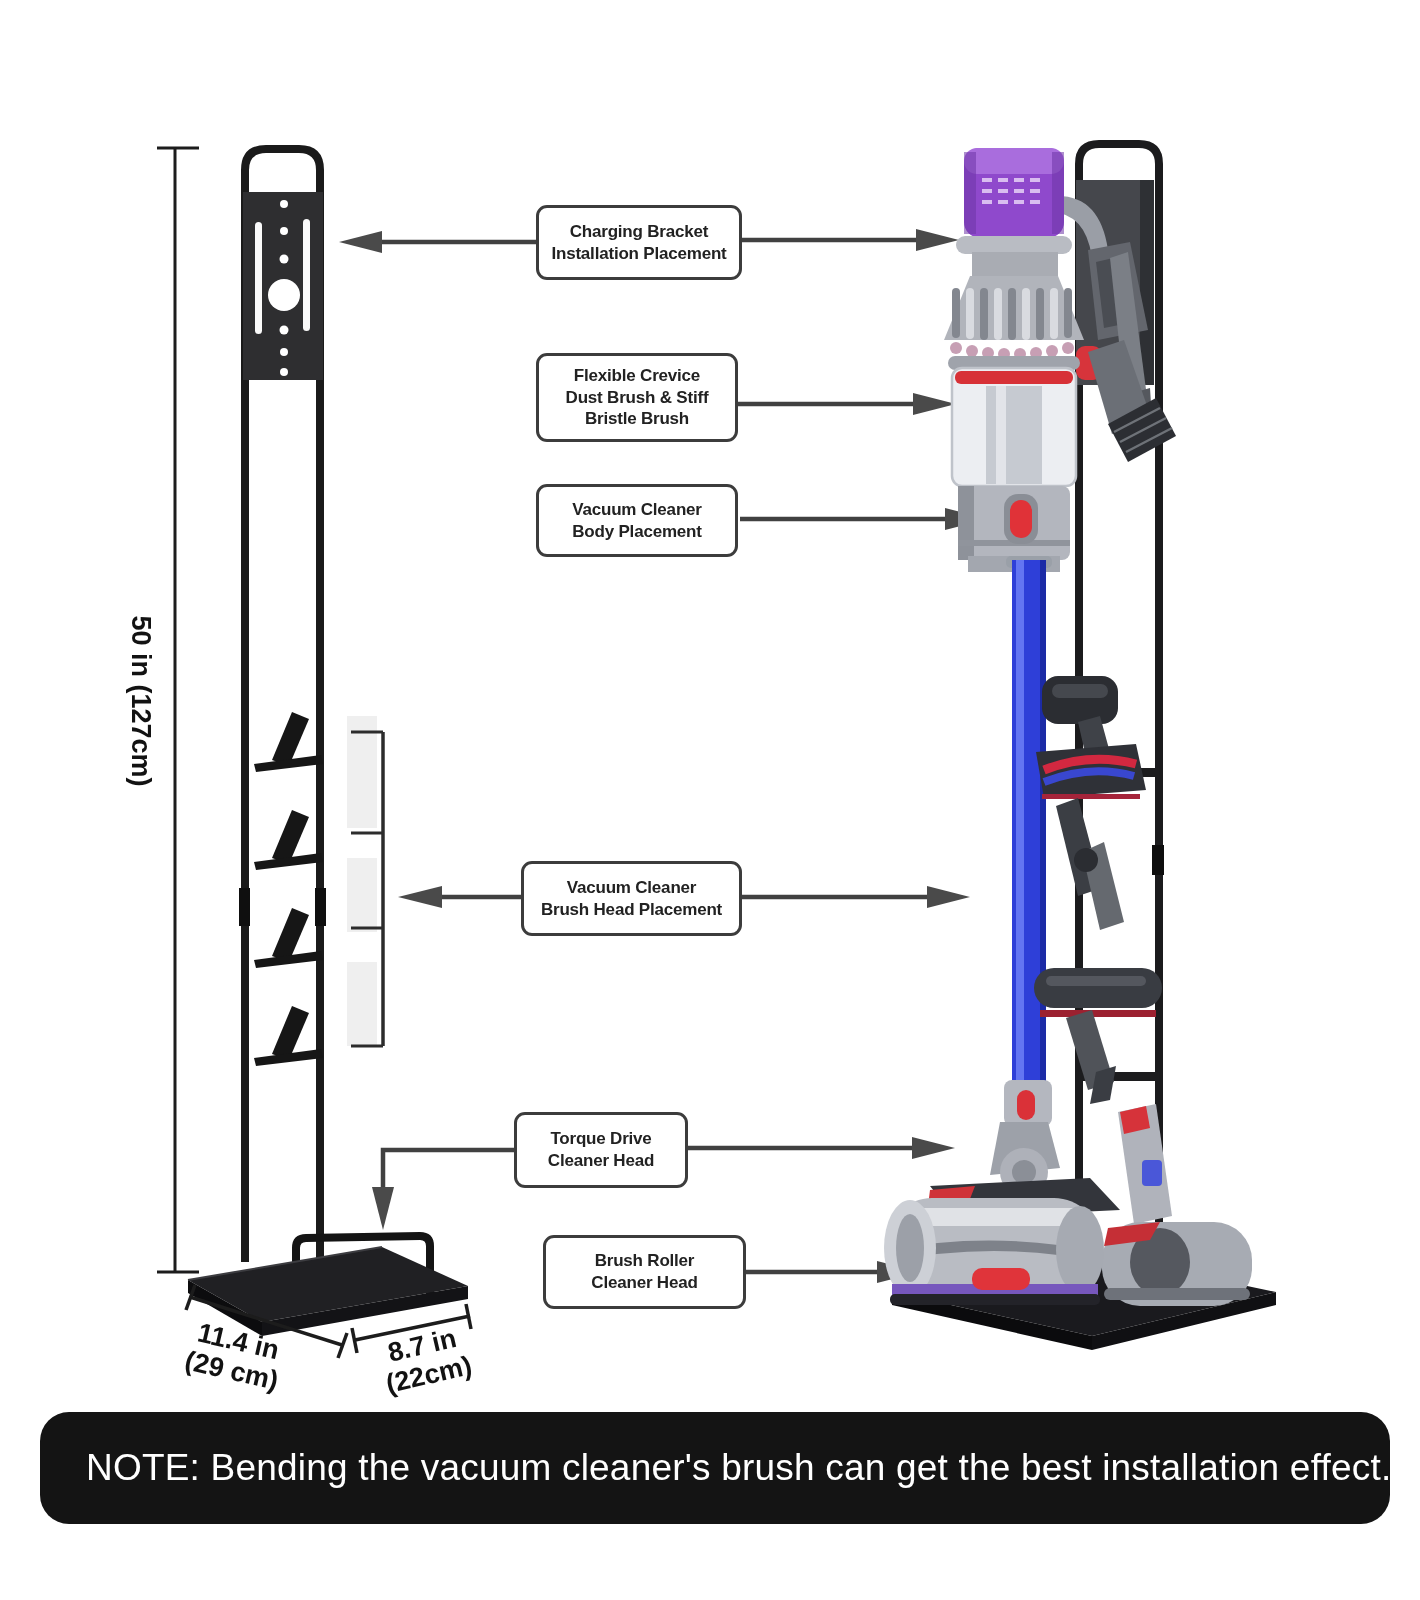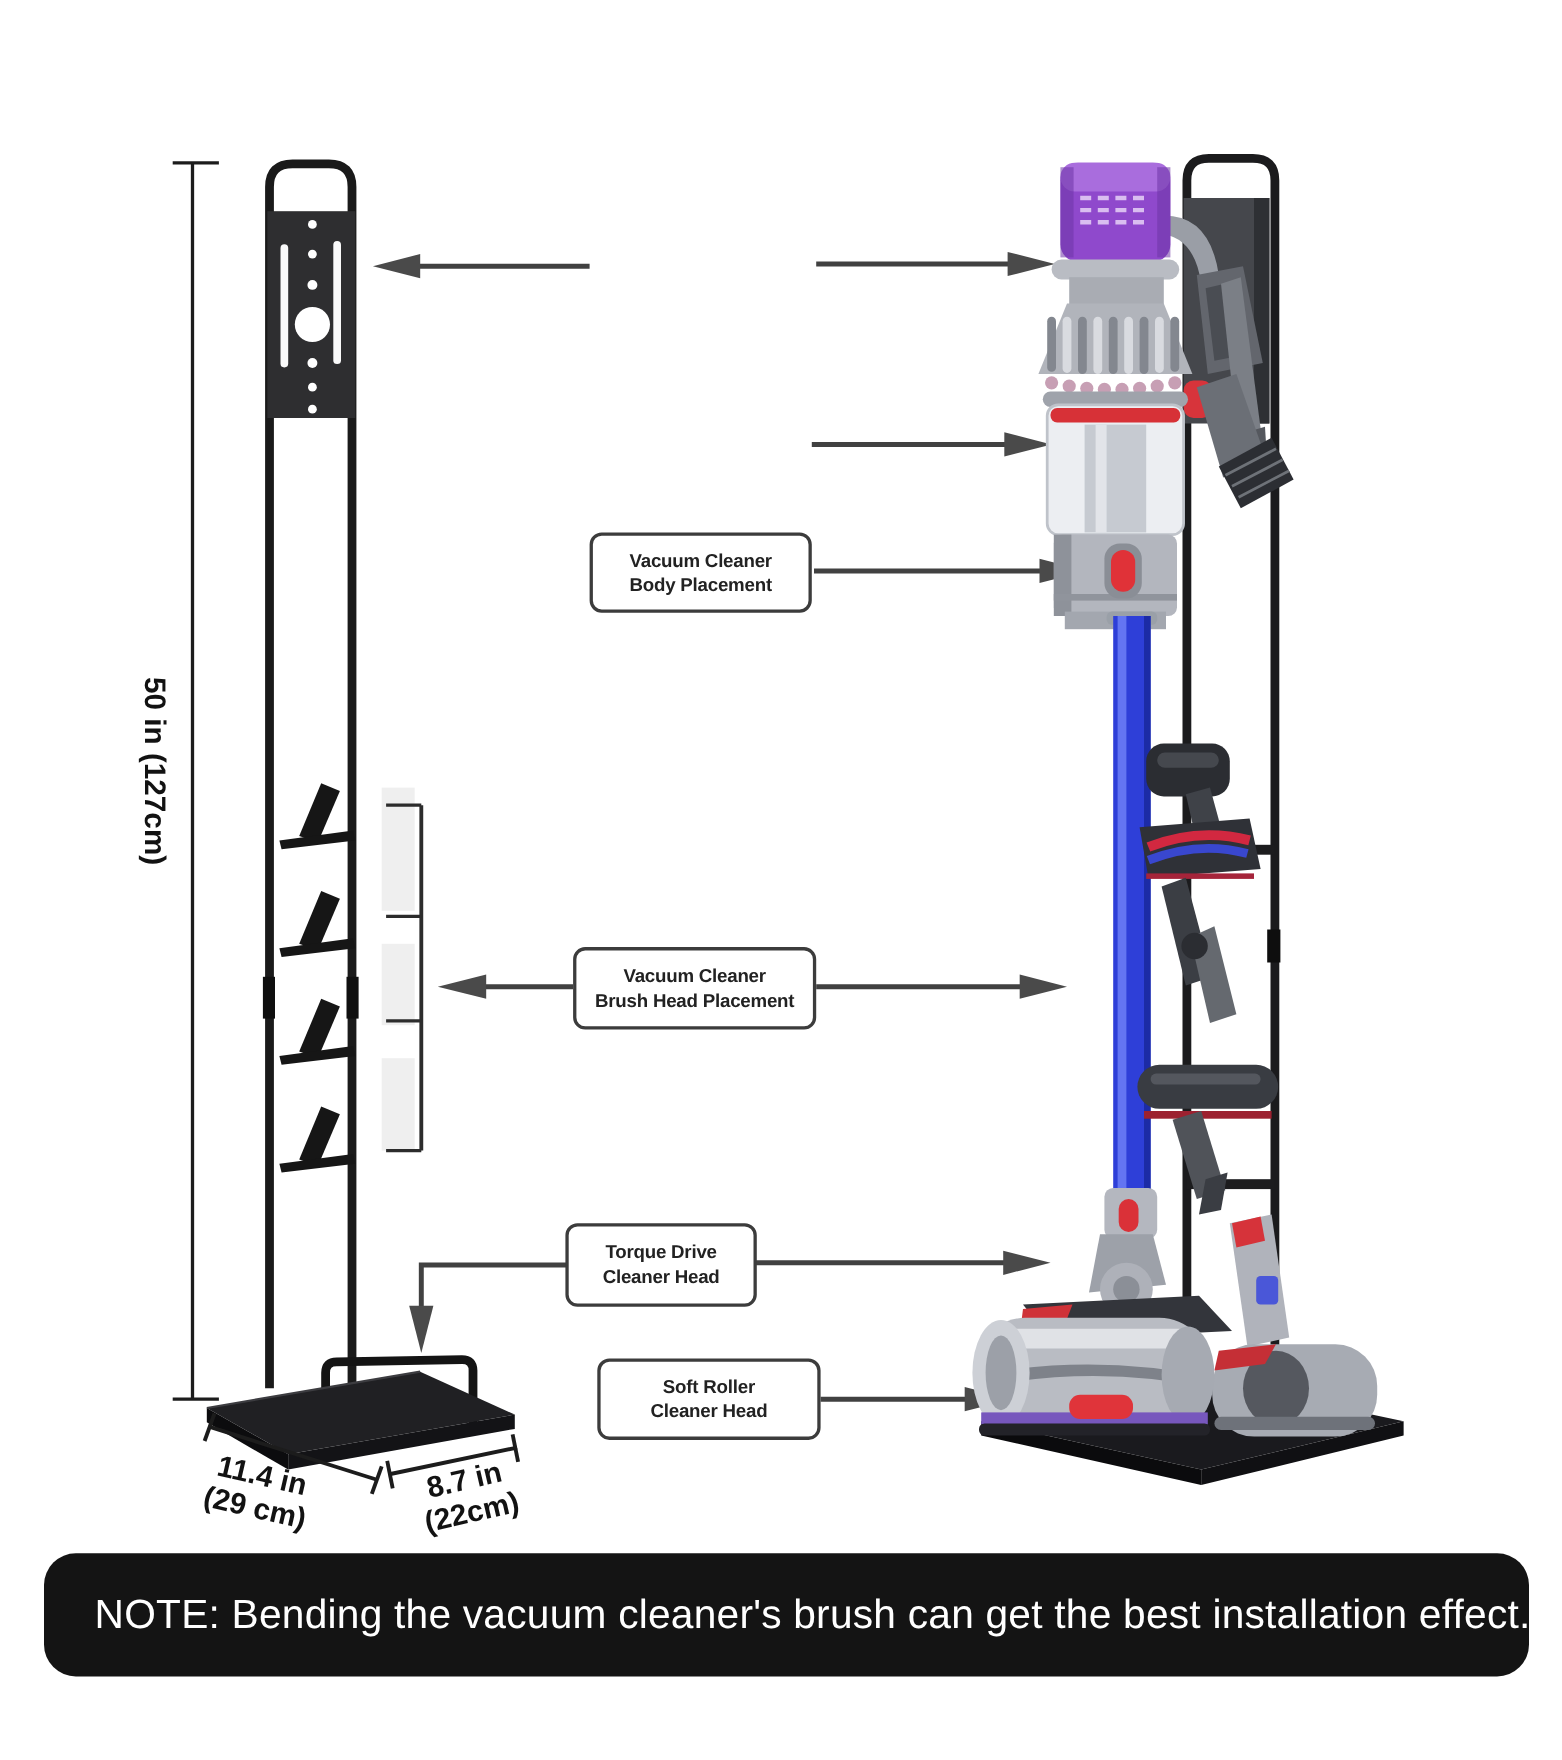--- a/index.html
+++ b/index.html
@@ -303,39 +303,48 @@
         <ellipse cx="910" cy="1248" rx="26" ry="48" fill="#cdd0d6"></ellipse>
         <ellipse cx="910" cy="1248" rx="14" ry="34" fill="#9ca0a8"></ellipse>
         <ellipse cx="1080" cy="1250" rx="24" ry="44" fill="#a6aab2"></ellipse>
         <rect x="892" y="1284" width="206" height="11" fill="#7757bd"></rect>
         <rect x="890" y="1294" width="210" height="11" rx="5" fill="#232329"></rect>
         <rect x="972" y="1268" width="58" height="22" rx="10" fill="#e0343a"></rect>
       </g>
     </g>
   </svg>
 
-
+  <div class="callout" style="left:536px;top:205px;width:206px;height:75px;">
+    <span class="txt">Charging Bracket
+Installation Placement</span>
+  </div>
+
+  <div class="callout" style="left:536px;top:353px;width:202px;height:89px;">
+    <span class="txt">Flexible Crevice
+Dust Brush &amp; Stiff
+Bristle Brush</span>
+  </div>
 
   <div class="callout" style="left:536px;top:484px;width:202px;height:73px;">
     <span class="txt">Vacuum Cleaner
 Body Placement</span>
   </div>
 
   <div class="callout" style="left:521px;top:861px;width:221px;height:75px;">
     <span class="txt">Vacuum Cleaner
 Brush Head Placement</span>
   </div>
 
   <div class="callout" style="left:514px;top:1112px;width:174px;height:76px;">
     <span class="txt">Torque Drive
 Cleaner Head</span>
   </div>
 
   <div class="callout" style="left:543px;top:1235px;width:203px;height:74px;">
-    <span class="txt">Soft Roller
+    <span class="txt">Brush Roller
 Cleaner Head</span>
   </div>
 
   <div class="dim-label dim-height">50 in (127cm)</div>
   <div class="dim-label dim-depth">11.4 in
 (29 cm)</div>
   <div class="dim-label dim-width">8.7 in
 (22cm)</div>
 
   <div class="note-bar">

